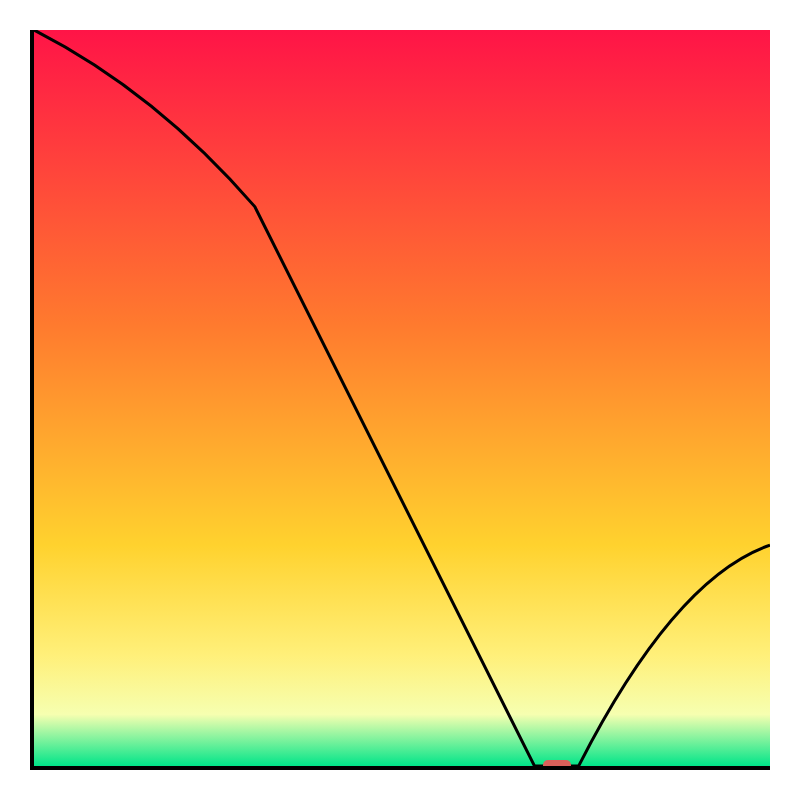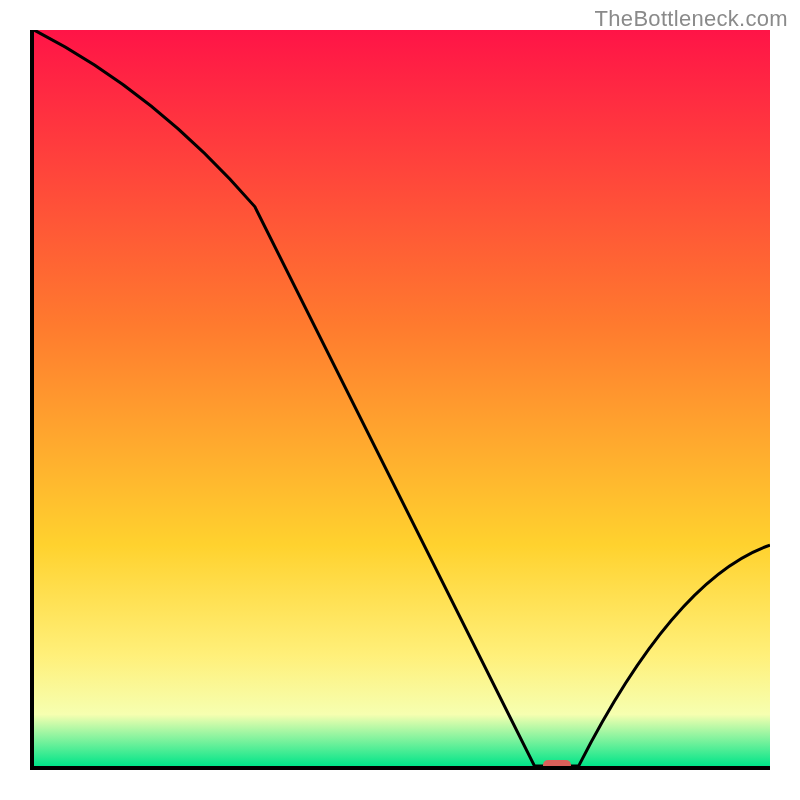--- a/index.html
+++ b/index.html
@@ -51,21 +51,20 @@
     height: 10px;
     border-radius: 5px;
     transform: translate(-50%, -50%);
   }
 </style>
 </head>
 <body>
 
 <div class="stage">
 
-  <div class="watermark">TheBottleneck.com</div>
 
   <div class="plot" style="border-color: rgb(0, 0, 0);">
 
     <svg class="bg" viewBox="0 0 100 100" preserveAspectRatio="none">
       <defs>
         <linearGradient id="g" x1="0" y1="0" x2="0" y2="1">
             <stop offset="0%" stop-color="#ff1447"></stop>
             <stop offset="40%" stop-color="#ff7a2e"></stop>
             <stop offset="70%" stop-color="#ffd22e"></stop>
             <stop offset="85%" stop-color="#fff07a"></stop>

